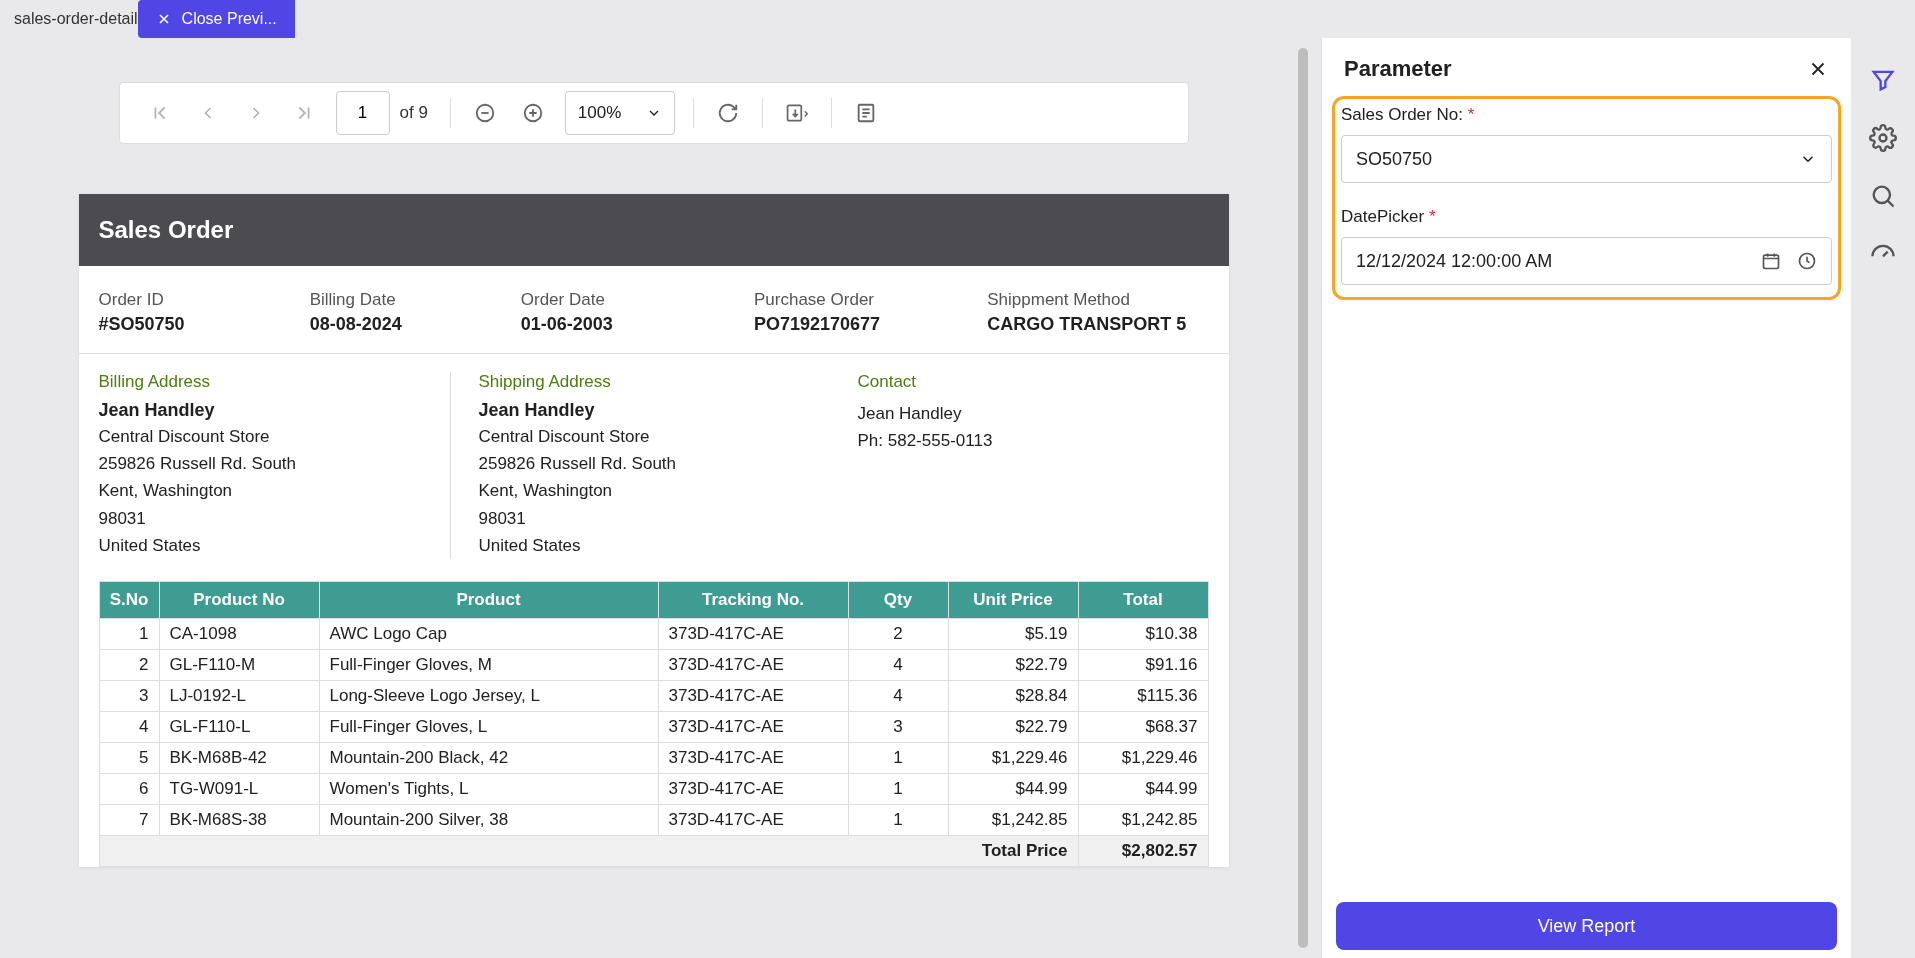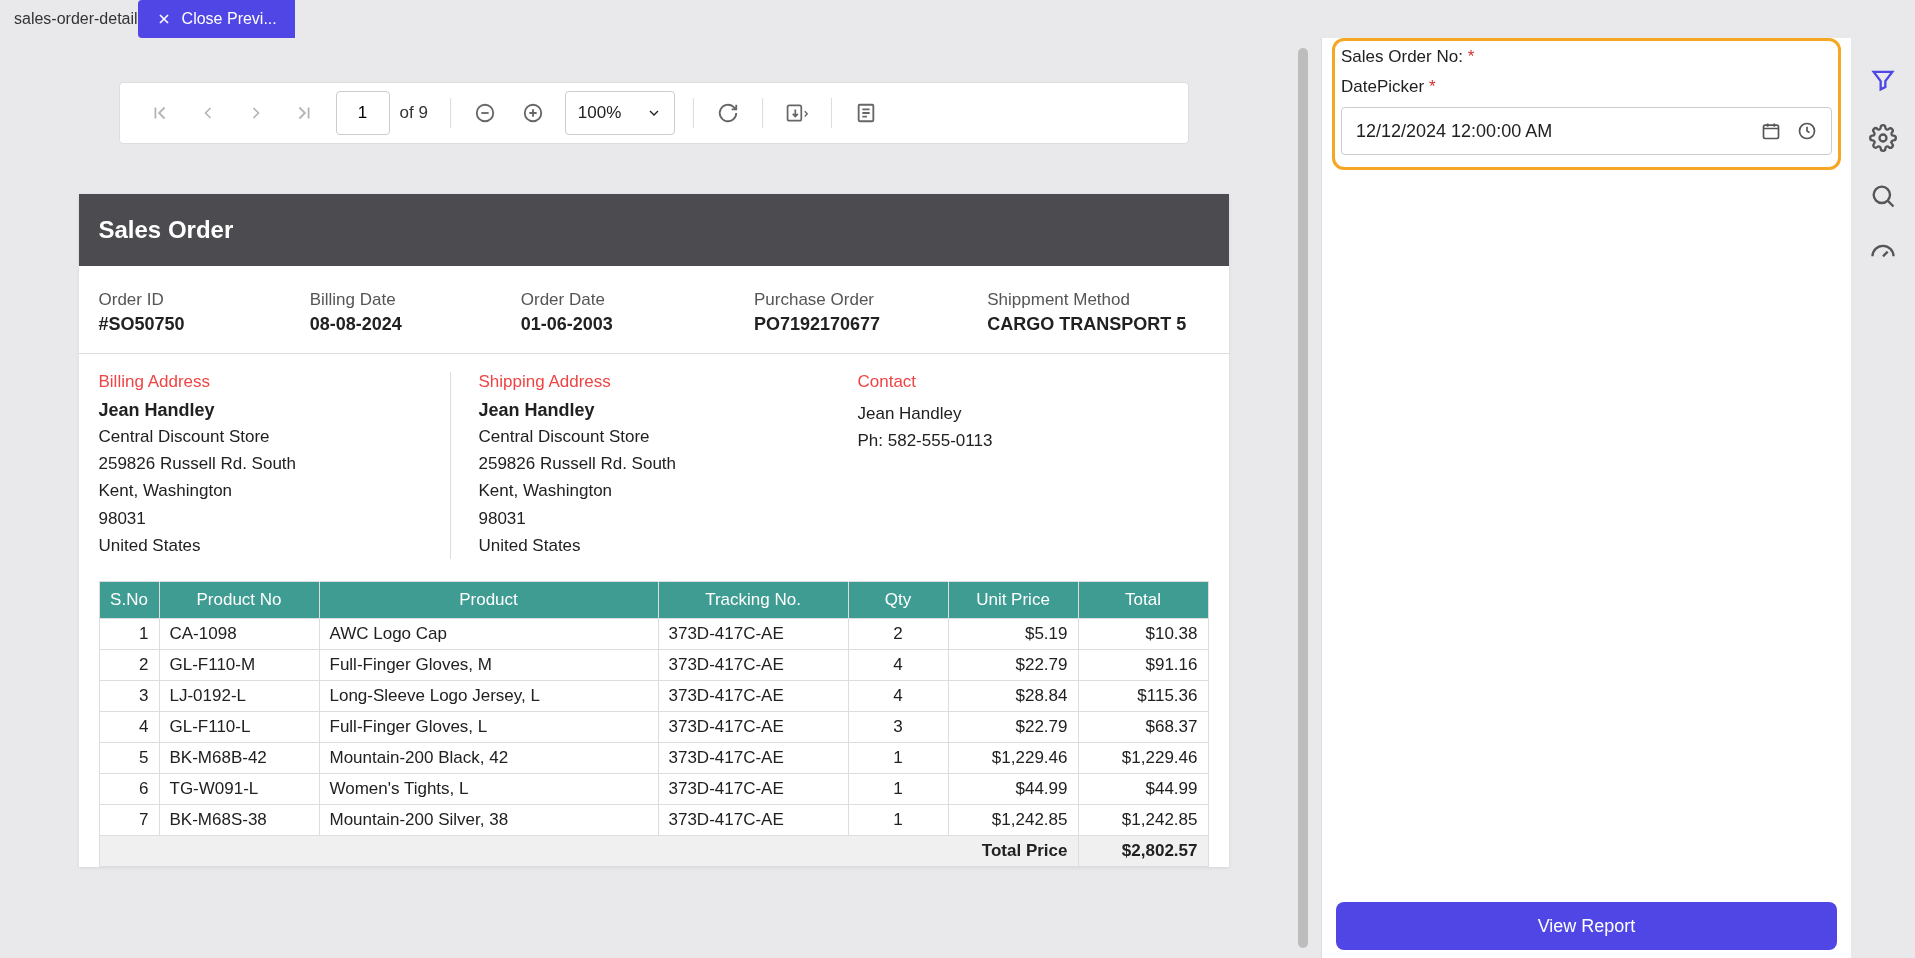--- a/index.html
+++ b/index.html
@@ -107,33 +107,33 @@
   .meta-col.sm { flex: 0.9; }
   .meta-label { color: #555; font-size: 17px; margin-bottom: 4px; }
   .meta-value { font-weight: 700; font-size: 18px; }
   .addr-row {
     display: flex;
     padding: 18px 20px 22px 20px;
   }
   .addr-col { flex: 1; padding-right: 18px; }
   .addr-col + .addr-col { border-left: 1px solid #ddd; padding-left: 28px; }
   .addr-col:last-child { border-left: none; }
-  .addr-heading { color: #ef4444; font-size: 17px; margin-bottom: 8px; }
+  .addr-heading { color: #4d7c0f; font-size: 17px; margin-bottom: 8px; }
   .addr-name { font-weight: 700; font-size: 18px; margin-bottom: 2px; }
   .addr-line { font-size: 17px; line-height: 1.6; }
   table.items {
     width: calc(100% - 40px);
     margin: 0 20px;
     border-collapse: collapse;
     font-size: 17px;
   }
   table.items th {
     background: #3F9C93;
     color: #fff;
-    font-weight: 400;
+    font-weight: 700;
     padding: 8px 10px;
     border: 1px solid #ddd;
     text-align: center;
   }
   table.items td {
     border: 1px solid #ddd;
     padding: 5px 10px;
   }
   .num { text-align: right; }
   .ctr { text-align: center; }
@@ -412,23 +412,35 @@
             <td class="num">$2,802.57</td>
           </tr>
         </tfoot>
       </table>
     </div>
   </div>
 
   <div class="side-splitter"></div>
 
   <div class="right-panel">
+    <div class="panel-header">
+      <span>Parameter</span>
+      <svg width="22" height="22" viewBox="0 0 24 24" fill="none" stroke="currentColor" stroke-width="2">
+          <path d="M18 6L6 18M6 6l12 12"></path>
+        </svg>
+    </div>
     <div class="param-box">
       <div class="field-label">
         <span>Sales Order No:</span> <span class="req">*</span>
+      </div>
+      <div class="field-input">
+        <span>SO50750</span>
+        <svg width="18" height="18" viewBox="0 0 24 24" fill="none" stroke="currentColor" stroke-width="2">
+            <path d="M6 9l6 6 6-6"></path>
+          </svg>
       </div>
       <div class="field-label">
         <span>DatePicker</span> <span class="req">*</span>
       </div>
       <div class="field-input">
         <span>12/12/2024 12:00:00 AM</span>
         <div class="dt-icons">
           <svg width="20" height="20" viewBox="0 0 24 24" fill="none" stroke="currentColor" stroke-width="2">
               <rect x="3" y="5" width="18" height="16" rx="2"></rect>
               <path d="M3 9h18M8 3v4M16 3v4"></path>

